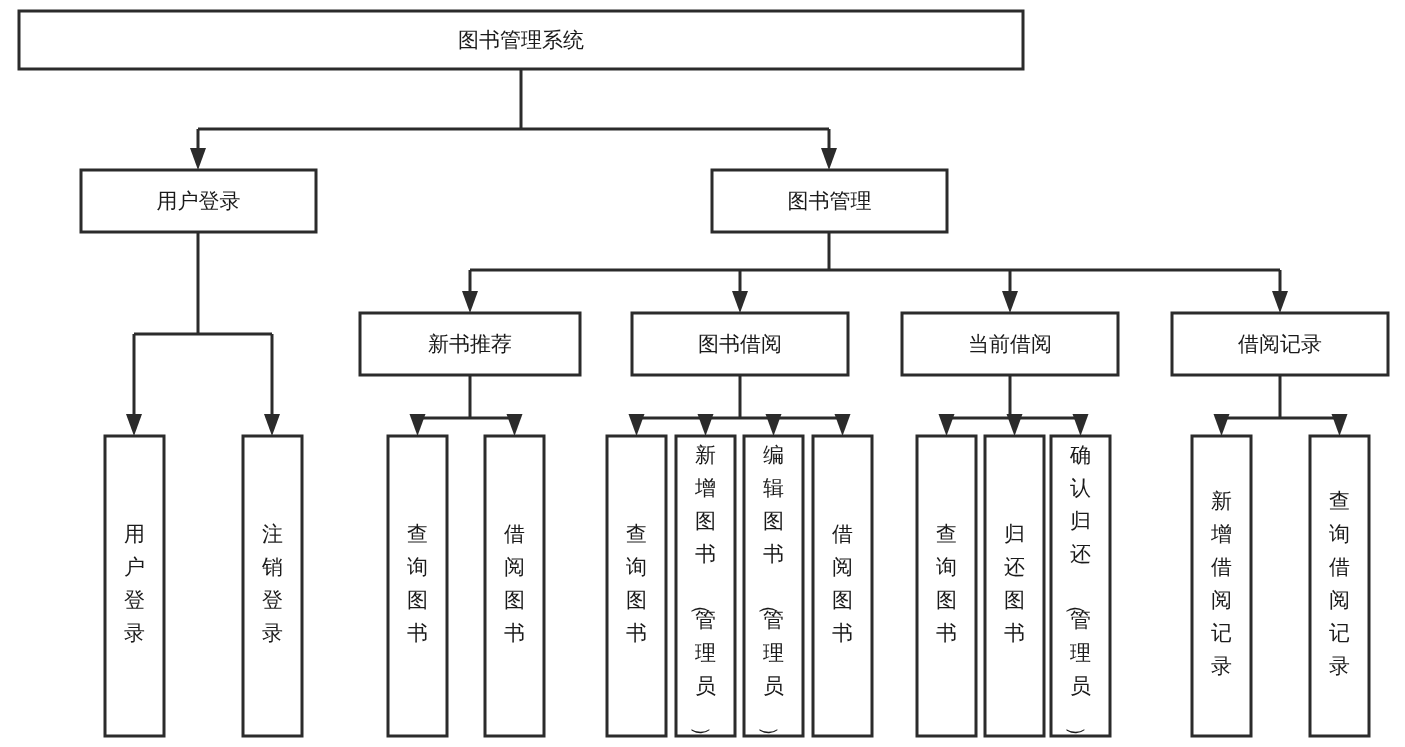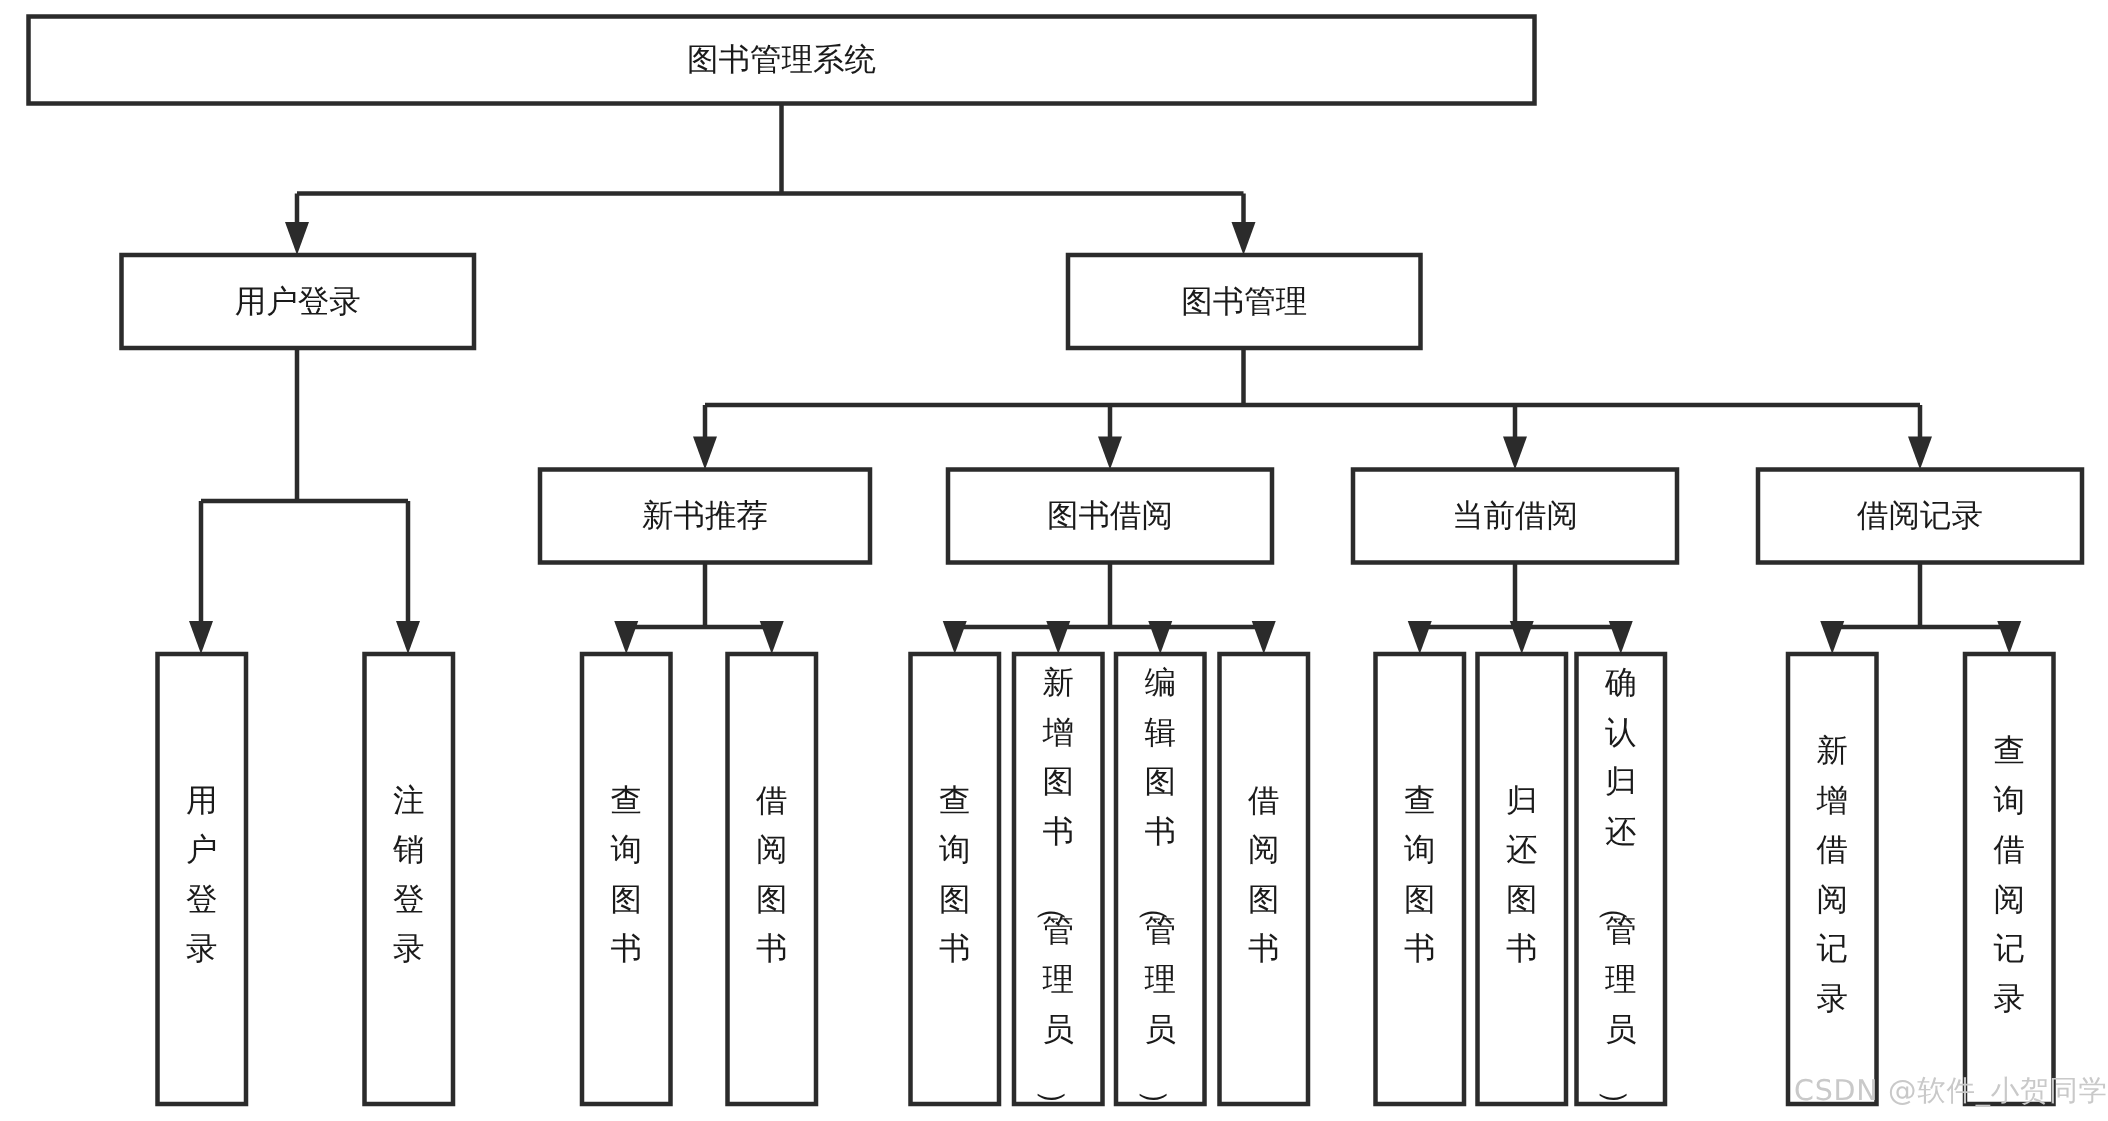--- a/index.html
+++ b/index.html
@@ -205,15 +205,14 @@
           <rect x="1192" y="436" width="59" height="300" class="node-rect"></rect>
           <text x="1221.5" y="507.5" class="node-label-v"><tspan x="1221.5" dy="0">新</tspan><tspan x="1221.5" dy="33">增</tspan><tspan x="1221.5" dy="33">借</tspan><tspan x="1221.5" dy="33">阅</tspan><tspan x="1221.5" dy="33">记</tspan><tspan x="1221.5" dy="33">录</tspan></text>
         </g>
         <g>
           <rect x="1310" y="436" width="59" height="300" class="node-rect"></rect>
           <text x="1339.5" y="507.5" class="node-label-v"><tspan x="1339.5" dy="0">查</tspan><tspan x="1339.5" dy="33">询</tspan><tspan x="1339.5" dy="33">借</tspan><tspan x="1339.5" dy="33">阅</tspan><tspan x="1339.5" dy="33">记</tspan><tspan x="1339.5" dy="33">录</tspan></text>
         </g>
       </g>
   </svg>
 
-  <div class="watermark-text" style="left:1196px; top:714px;">CSDN @软件_小贺同学</div>
 
 </div>
 
 </body></html>

